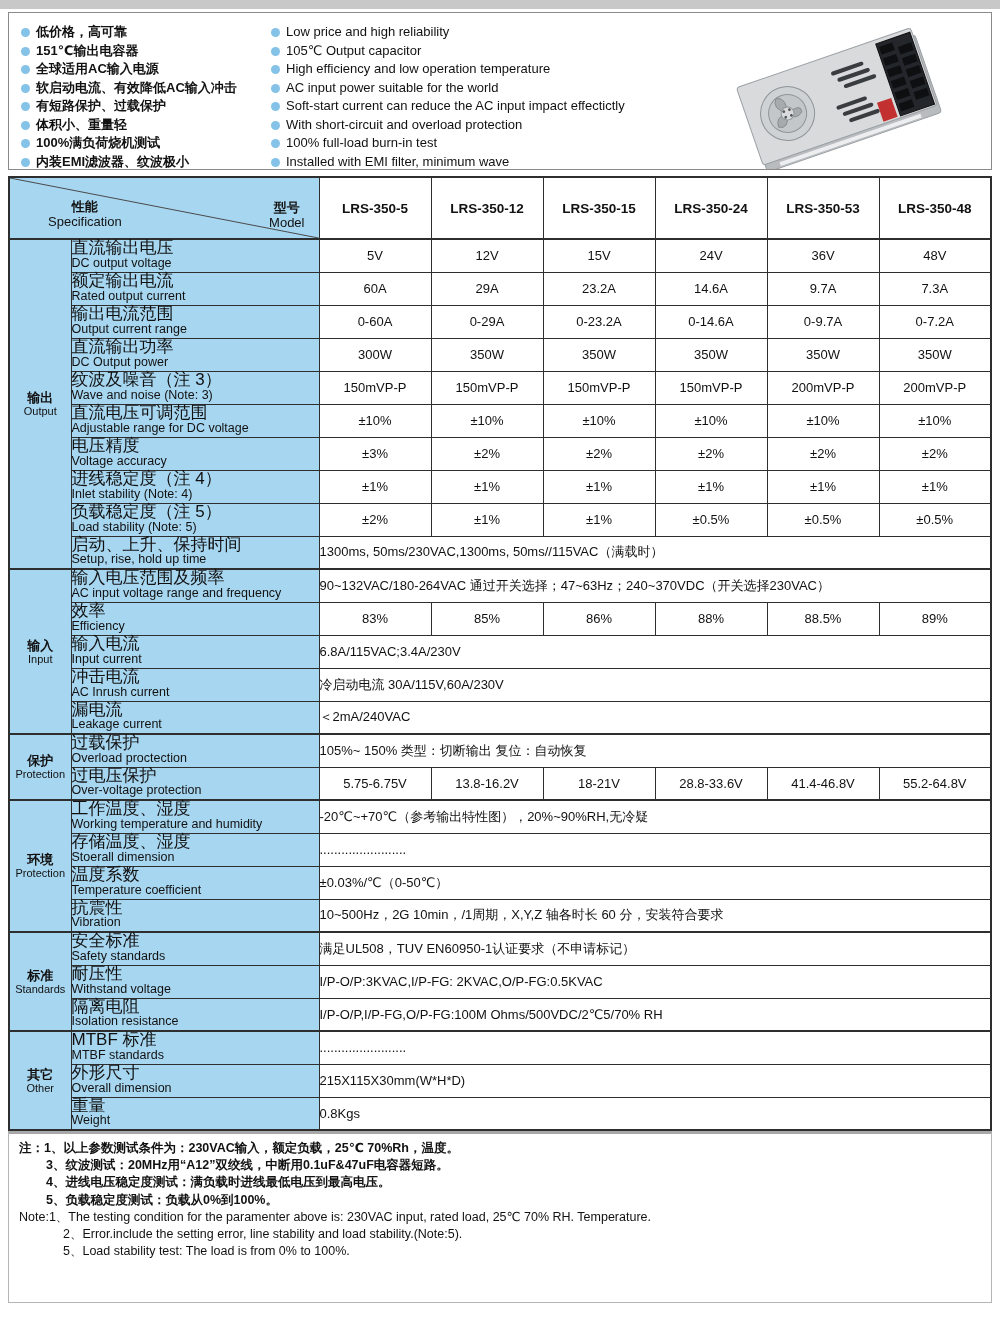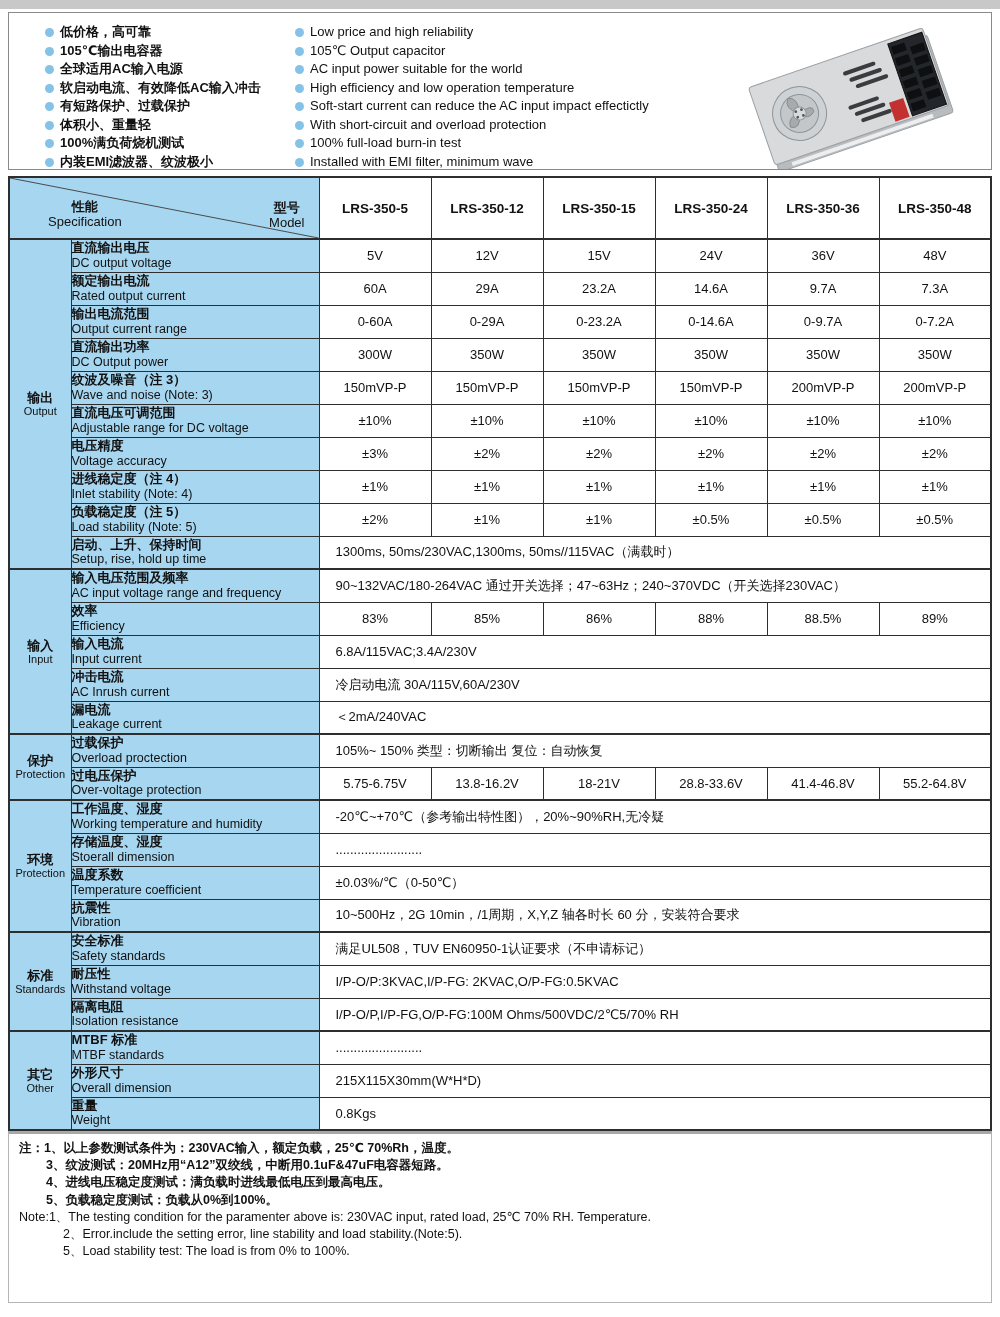--- a/index.html
+++ b/index.html
@@ -9,21 +9,21 @@
     --note-gray:#a8a8a8;
   }
   *{box-sizing:border-box;}
   body{margin:0;background:#fff;font-family:"Liberation Sans","DejaVu Sans",sans-serif;color:#111;}
   .page{width:1000px;height:1317px;position:relative;background:#fff;overflow:hidden;}
   .top-strip{height:9px;background:#c8c8c8;width:100%;}
 
   
   .features-box{
     margin:3px 8px 6px 8px;height:158px;border:1px solid #8a8a8a;
-    display:flex;align-items:flex-start;padding:10px 6px 4px 36px;background:#fff;
+    display:flex;align-items:flex-start;padding:10px 6px 4px 12px;background:#fff;
   }
   .feature-list{list-style:none;margin:0;padding:0;}
   .feature-list.cn{width:250px;}
   .feature-list.en{width:420px;}
   .feature-list li{display:flex;align-items:flex-start;line-height:18.5px;font-size:13px;}
   .dot{width:9px;height:9px;border-radius:50%;background:var(--bullet-blue);flex:0 0 9px;margin:5px 6px 0 0;}
   .ftext.cn{font-weight:600;}
   .photo-wrap{flex:1;display:flex;justify-content:center;align-items:center;height:100%;}
 
   
@@ -35,24 +35,24 @@
   .corner .diag{position:absolute;inset:0;width:100%;height:100%;}
   .corner-model{position:absolute;top:22px;right:14px;text-align:center;font-size:13px;line-height:15px;}
   .corner-spec{position:absolute;bottom:9px;left:38px;text-align:center;font-size:13px;line-height:15px;}
   .corner-model .cnl,.corner-spec .cnl{font-weight:600;}
   thead tr td,thead tr th{border-bottom:2px solid var(--border-dark);}
 
   td.group-cell{background:var(--header-blue);text-align:center;vertical-align:middle;}
   td.group-cell .gcn{font-size:13px;font-weight:600;line-height:15px;}
   td.group-cell .gen{font-size:11px;line-height:13px;}
   td.label-cell{background:var(--header-blue);padding:2px 4px 2px 8px;vertical-align:middle;height:33px;}
-  td.label-cell .lcn{font-size:13px;font-weight:700;line-height:15.5px;}
+  td.label-cell .lcn{font-size:17px;font-weight:400;line-height:15.5px;}
   td.label-cell .len{font-size:12.5px;line-height:15.5px;}
   td.value-cell{background:#fff;text-align:center;font-size:13px;vertical-align:middle;}
-  td.value-cell.span{text-align:left;padding-left:16px;}
+  td.value-cell.span{text-align:left;}
   tr.group-start td{border-top:2px solid var(--border-dark);}
 
   
   .notes-box{margin:0 8px;border:1px solid #b5b5b5;border-top:3px solid var(--note-gray);
     padding:6px 0 4px 10px;height:172px;}
   .note-line{font-size:12.5px;line-height:17.2px;white-space:nowrap;}
   .note-line.cn{font-weight:600;}
   .note-line.ind-cn{margin-left:27px;}
   .note-line.ind-en{margin-left:44px;}
 </style>
@@ -63,21 +63,21 @@
   <div class="top-strip"></div>
 
   <div class="features-box">
     <ul class="feature-list cn">
         <li>
           <span class="dot"></span>
           <span class="ftext cn">低价格，高可靠</span>
         </li>
         <li>
           <span class="dot"></span>
-          <span class="ftext cn">105℃输出电容器</span>
+          <span class="ftext cn">151℃输出电容器</span>
         </li>
         <li>
           <span class="dot"></span>
           <span class="ftext cn">全球适用AC输入电源</span>
         </li>
         <li>
           <span class="dot"></span>
           <span class="ftext cn">软启动电流、有效降低AC输入冲击</span>
         </li>
         <li>
@@ -101,25 +101,25 @@
         <li>
           <span class="dot"></span>
           <span class="ftext en">Low price and high reliability</span>
         </li>
         <li>
           <span class="dot"></span>
           <span class="ftext en">105℃ Output capacitor</span>
         </li>
         <li>
           <span class="dot"></span>
+          <span class="ftext en">High efficiency and low operation temperature</span>
+        </li>
+        <li>
+          <span class="dot"></span>
           <span class="ftext en">AC input power suitable for the world</span>
-        </li>
-        <li>
-          <span class="dot"></span>
-          <span class="ftext en">High efficiency and low operation temperature</span>
         </li>
         <li>
           <span class="dot"></span>
           <span class="ftext en">Soft-start current can reduce the AC input impact effectictly</span>
         </li>
         <li>
           <span class="dot"></span>
           <span class="ftext en">With short-circuit and overload protection</span>
         </li>
         <li>
@@ -200,21 +200,21 @@
           </div>
           <div class="corner-spec">
             <div class="cnl">性能</div>
             <div>Specification</div>
           </div>
         </td>
         <th>LRS-350-5</th>
         <th>LRS-350-12</th>
         <th>LRS-350-15</th>
         <th>LRS-350-24</th>
-        <th>LRS-350-36</th>
+        <th>LRS-350-53</th>
         <th>LRS-350-48</th>
       </tr>
     </thead>
     <tbody>
         <tr class="group-start">
           <td class="group-cell" rowspan="10">
             <div class="gcn">输出</div>
             <div class="gen">Output</div>
           </td>
           <td class="label-cell">

